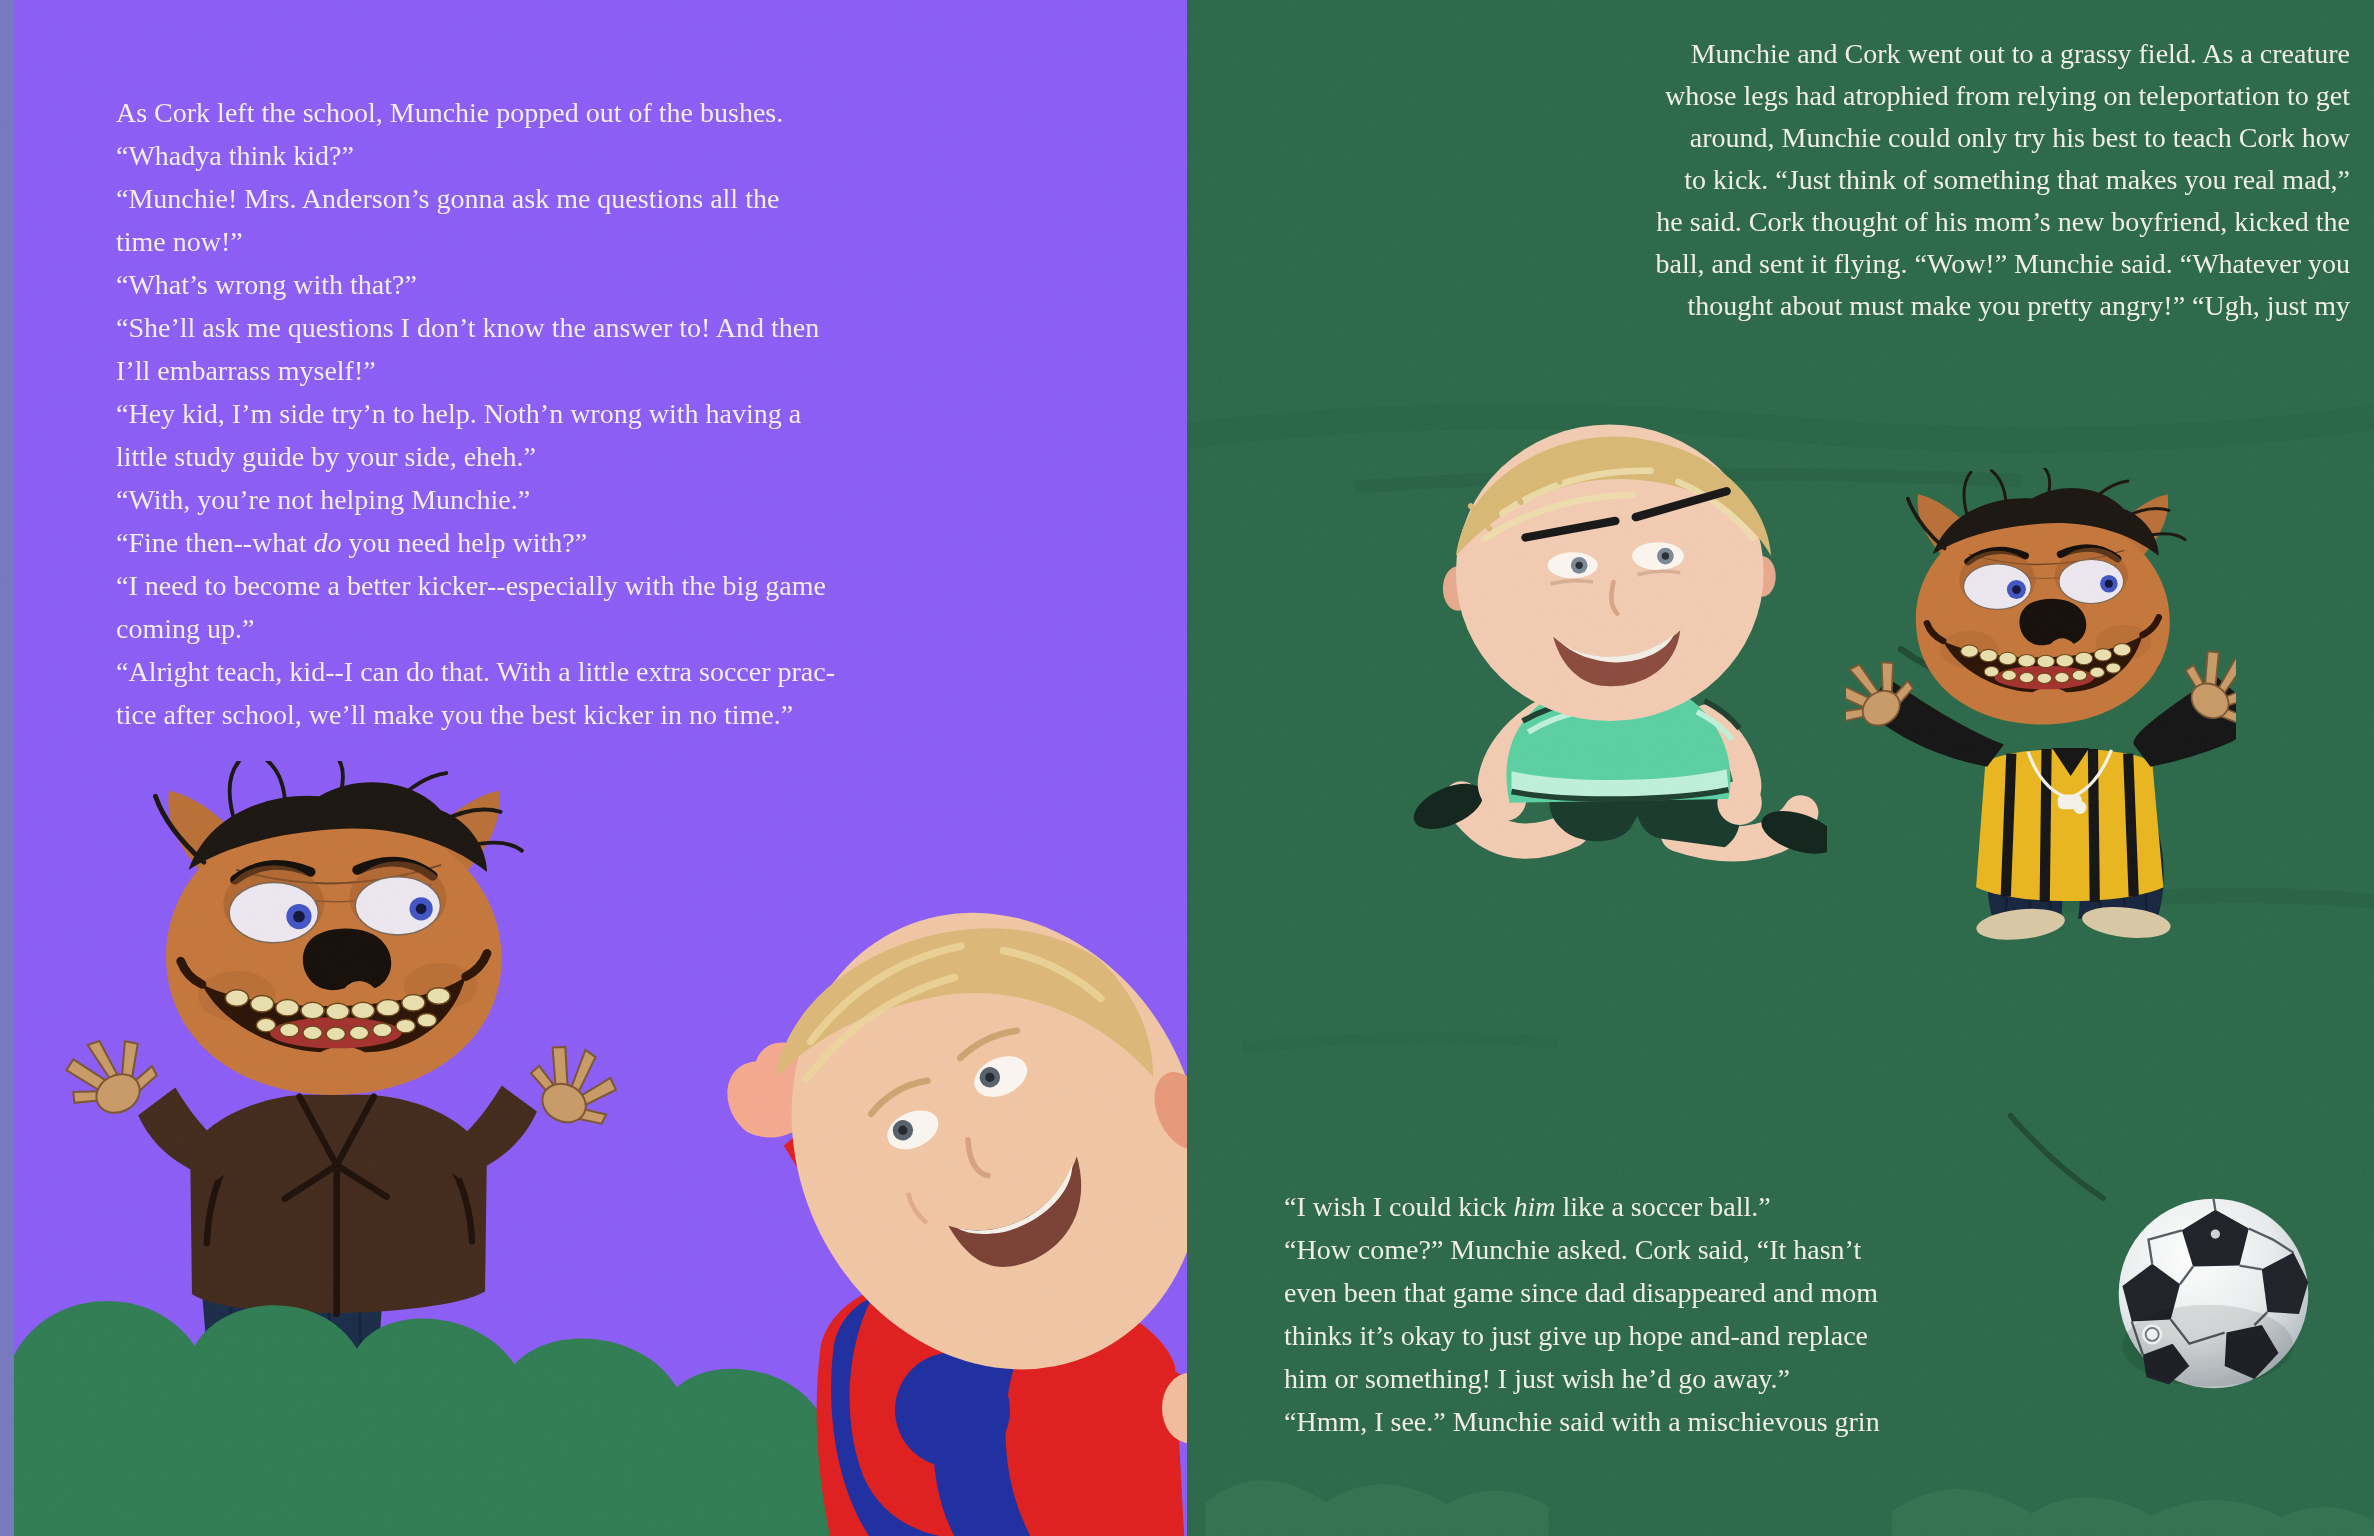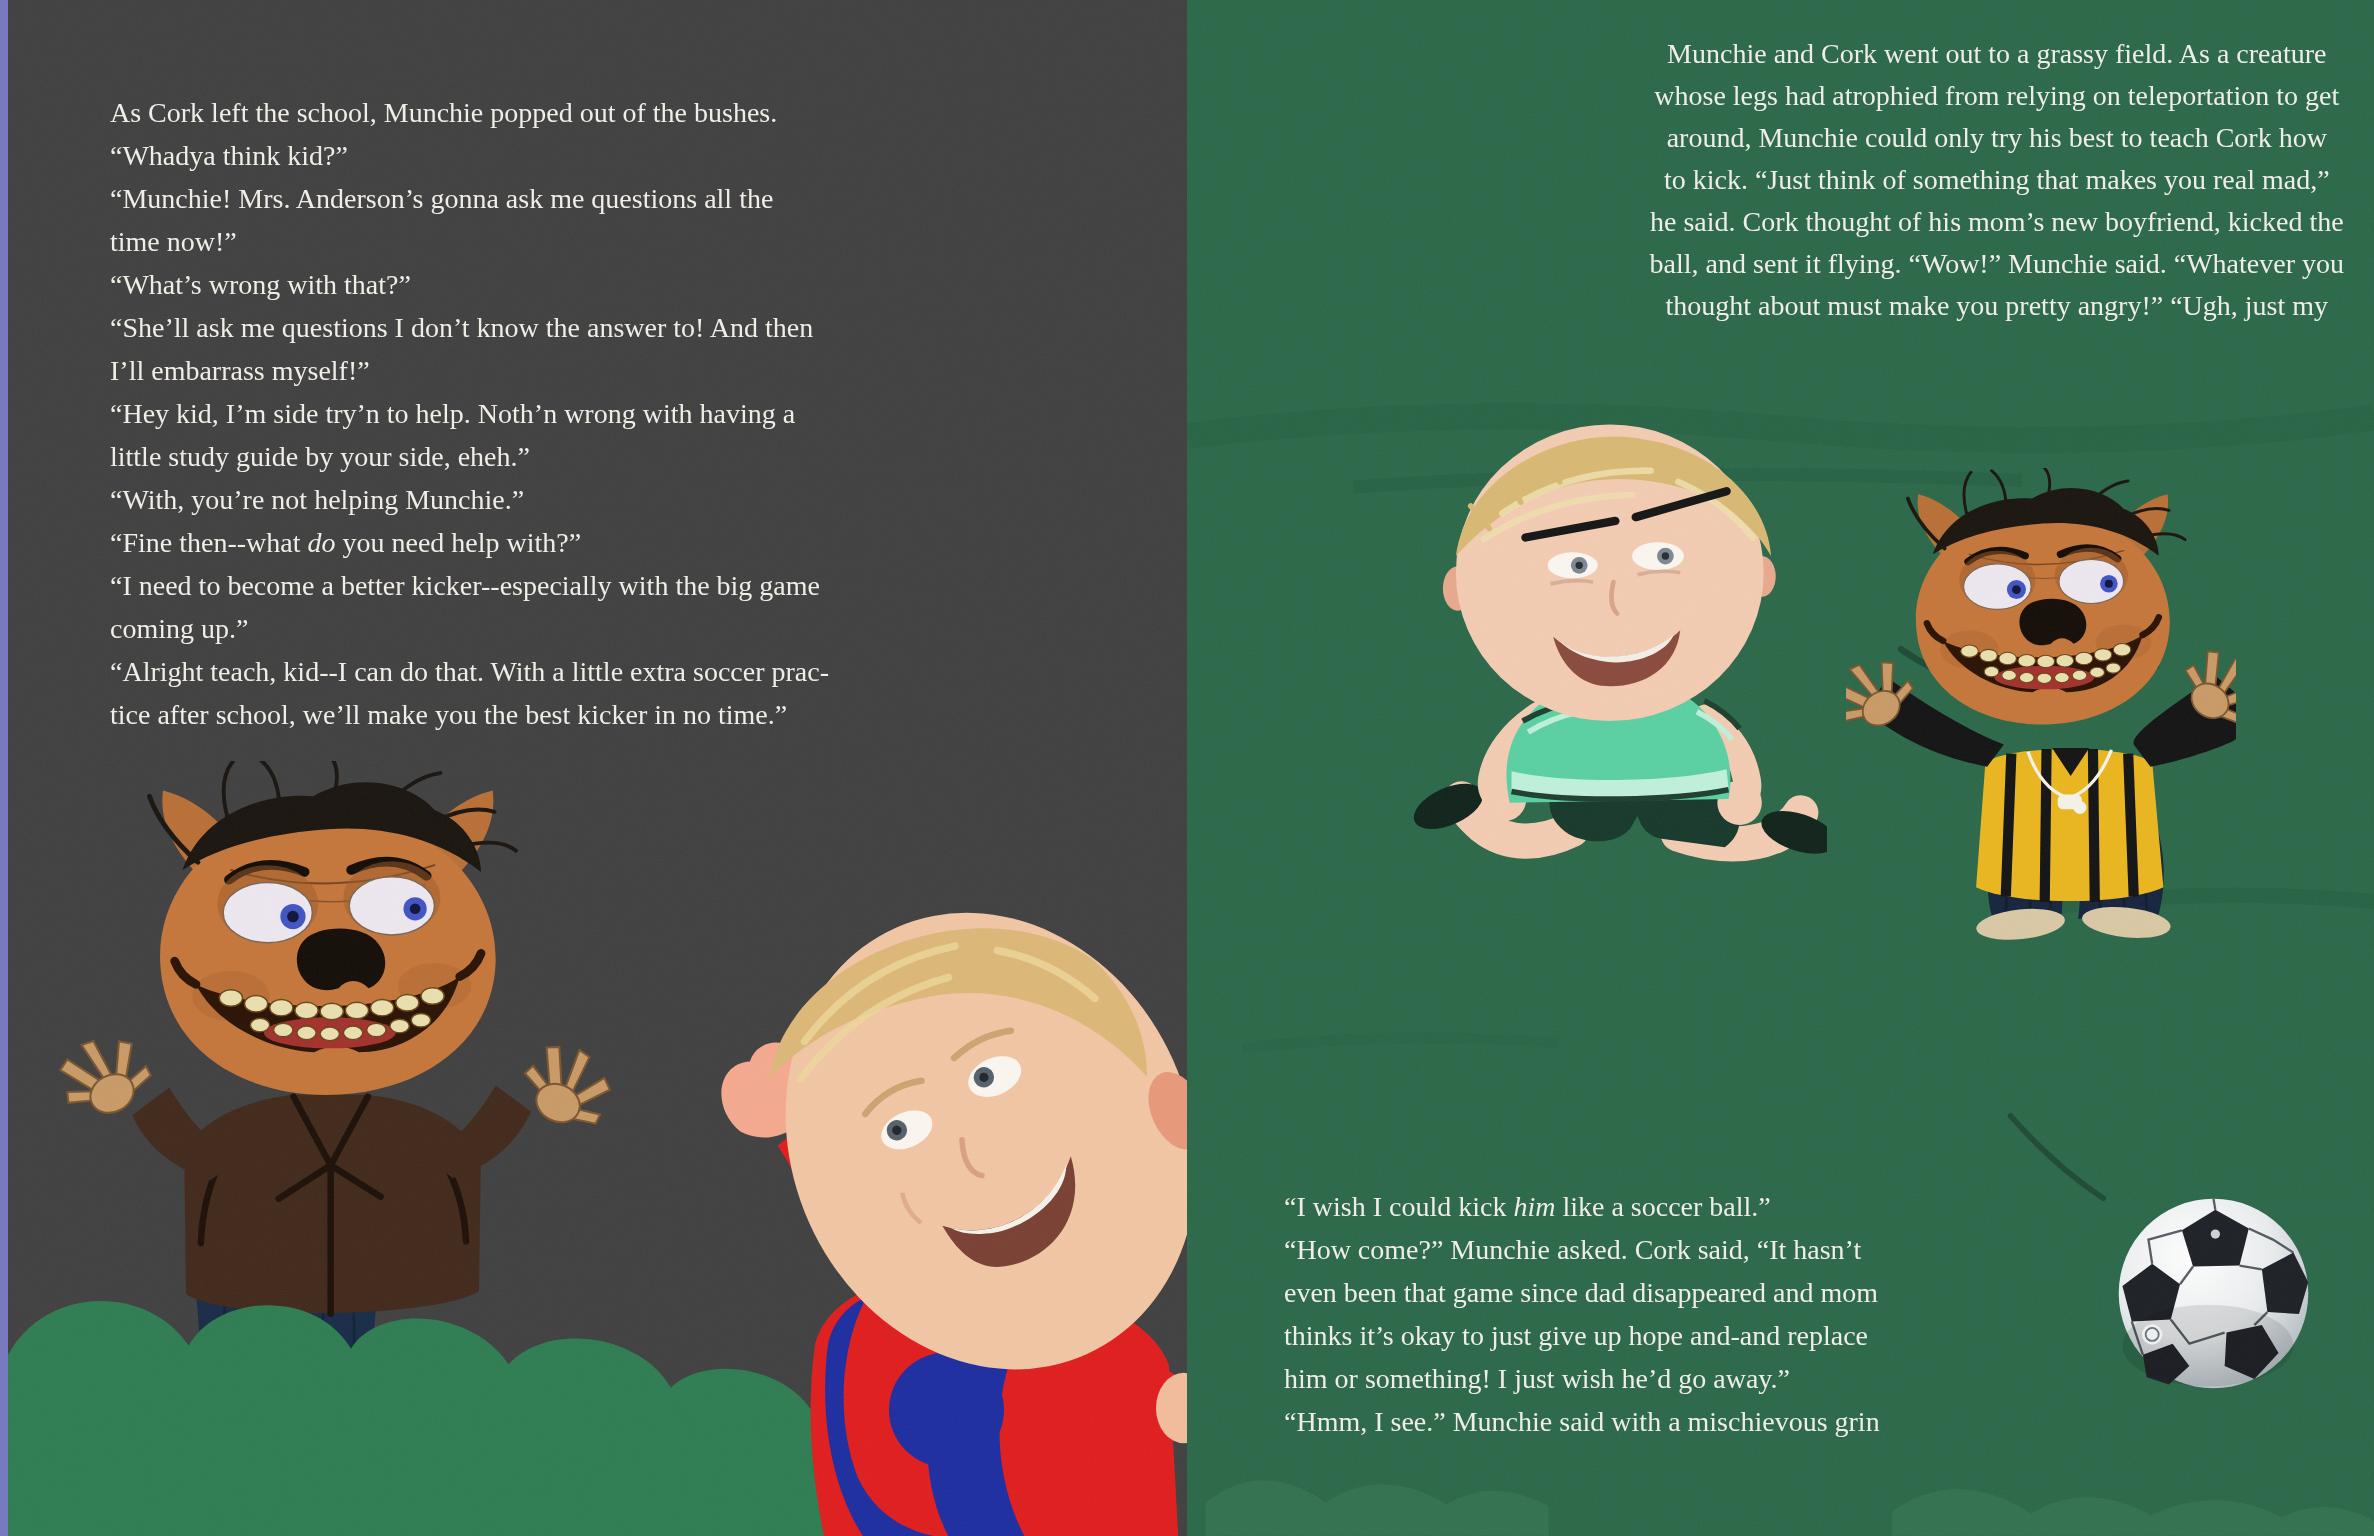--- a/index.html
+++ b/index.html
@@ -2,27 +2,27 @@
 <html style="font-size:15px"><head>
 <meta charset="utf-8">
 <style>
   html,body{margin:0;padding:0;}
   body{
     width:2375px;height:1536px;position:relative;overflow:hidden;
     font-family:"Liberation Serif", serif;
     background:#7678c0;
   }
   .page{position:absolute;top:0;height:1536px;width:1187px;overflow:hidden;}
-  #left-page{left:8px;background:#404040;text-decoration:underline;}
+  #left-page{left:14px;background:#8b5cf6;text-decoration:underline;}
   #right-page{left:1187px;background:#2a6848;}
   .txt{position:absolute;color:#f2efe8;font-size:28px;}
   .ln{white-space:pre;line-height:43px;}
   .ln em{font-style:italic;}
   #left-story{left:102px;top:91px;}
-  #right-story-top{right:30px;top:33px;text-align:center;}
+  #right-story-top{right:24px;top:33px;text-align:right;}
   #right-story-top .ln{line-height:42px;}
   #right-story-bottom{left:97px;top:1185px;}
   .illus{position:absolute;}
   .noise{position:absolute;left:0;top:0;width:2375px;height:1536px;pointer-events:none;opacity:.06;}
 </style>
 </head>
 <body>
 
 <svg width="0" height="0" style="position:absolute" aria-hidden="true">
   <defs>

